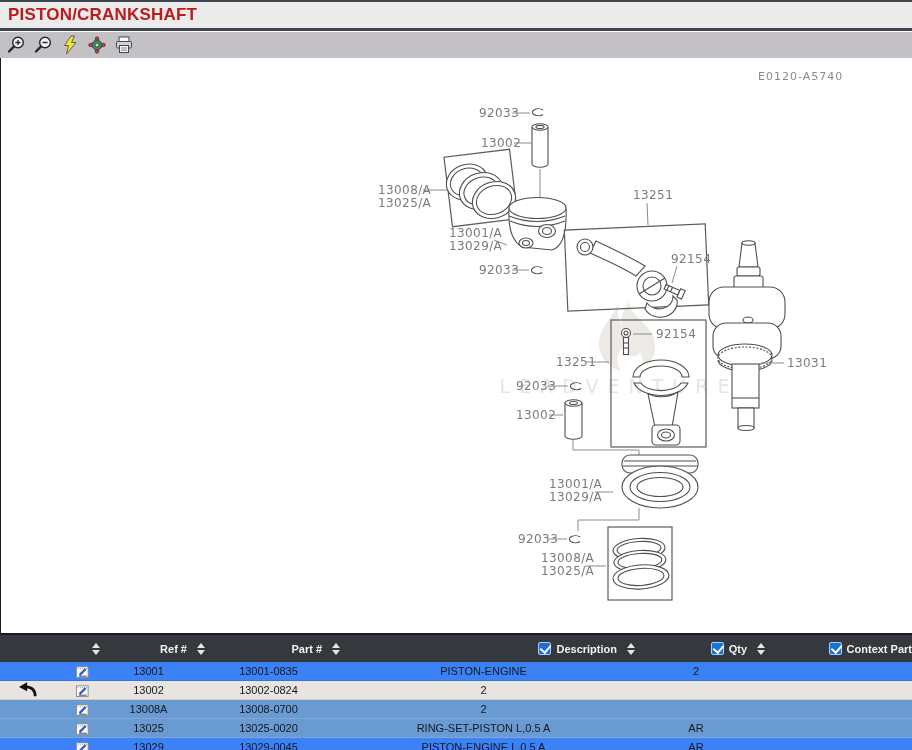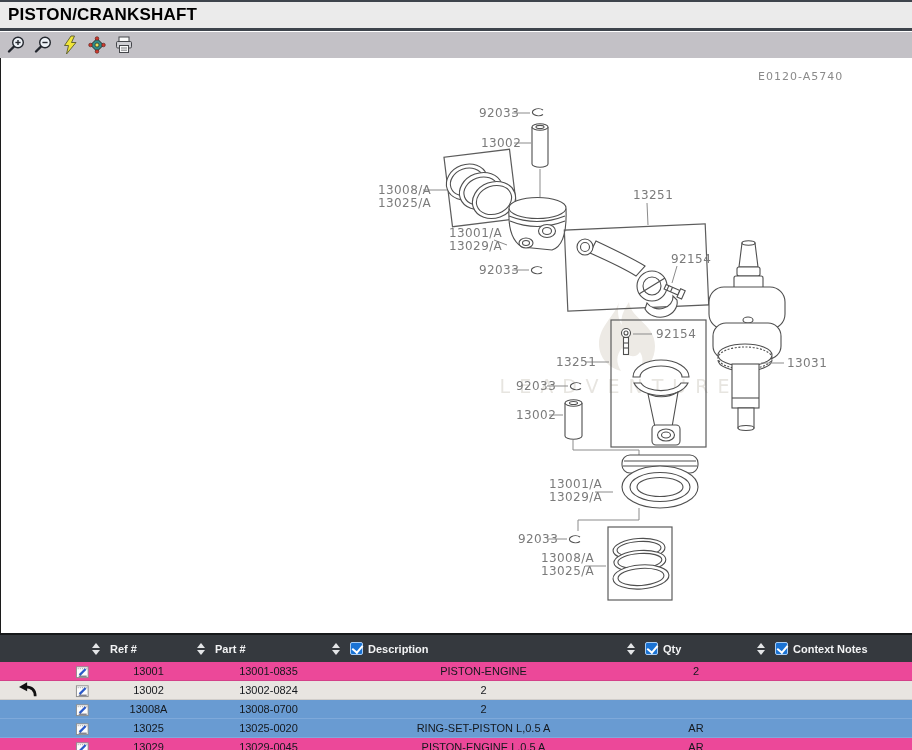--- a/index.html
+++ b/index.html
@@ -3,21 +3,21 @@
 <meta charset="utf-8">
 <style>
   html,body{margin:0;padding:0;background:#888;}
   *{box-sizing:border-box;}
   .app{position:relative;width:912px;height:750px;background:#fff;overflow:hidden;
        font-family:"Liberation Sans",sans-serif;}
 
   
   .titlebar{height:31px;background:#ebebeb;border-top:2px solid #3e444c;border-bottom:3px solid #3e444c;
             display:flex;align-items:center;}
-  .titlebar .title{font-size:17px;font-weight:bold;color:#000000;padding-left:8px;letter-spacing:.2px;}
+  .titlebar .title{font-size:17px;font-weight:bold;color:#b91c1c;padding-left:8px;letter-spacing:.2px;}
 
   
   .toolbar{height:27px;background:#c3c1c6;border-top:1px solid #fff;display:flex;align-items:center;
            padding-left:4px;gap:3px;}
   .tbtn{width:24px;height:24px;display:flex;align-items:center;justify-content:center;cursor:pointer;}
 
   
   .canvas{position:relative;height:575px;background:#fff;border-left:1px solid #1c1c1c;overflow:hidden;}
   .drawno{position:absolute;left:757px;top:12px;font-size:11px;color:#8a8a8a;letter-spacing:1px;
           font-family:"DejaVu Sans",sans-serif;}
@@ -27,31 +27,31 @@
   .pn{stroke:#4f4f4f;stroke-width:1.1;fill:none;}
   .box{stroke:#5c5c5c;stroke-width:1.2;fill:none;}
   .wmtext{fill:#d8d4cd;opacity:.6;font-family:"DejaVu Sans",sans-serif;font-size:19px;letter-spacing:9px;}
 
   
   .tbl{position:absolute;left:0;top:633px;width:912px;}
   .thead,.trow{display:grid;grid-template-columns:55px 55px 105px 135px 295px 130px 1fr;}
   .thead{height:29px;background:#35393e;border-top:2px solid #17191b;color:#f2f3f4;
          font-size:11px;font-weight:bold;}
   .hc{display:flex;align-items:center;overflow:hidden;}
-  .grp{flex:1;display:flex;align-items:center;justify-content:flex-start;gap:5px;white-space:nowrap;}
+  .grp{flex:1;display:flex;align-items:center;justify-content:flex-end;gap:5px;white-space:nowrap;}
   .sort{width:28px;display:flex;flex-direction:column;align-items:center;justify-content:center;cursor:pointer;}
   .tu{width:0;height:0;border-left:4px solid transparent;border-right:4px solid transparent;
       border-bottom:5px solid #e4e6e8;margin-bottom:2px;}
   .td{width:0;height:0;border-left:4px solid transparent;border-right:4px solid transparent;
       border-top:5px solid #e4e6e8;}
   .cb{width:13px;height:13px;background:#1a73d4;border:1px solid #a9cdf4;border-radius:2px;
       position:relative;flex:0 0 auto;cursor:pointer;}
   .cb::after{content:"";position:absolute;left:3px;top:0px;width:5px;height:8px;
       border-right:2px solid #fff;border-bottom:2px solid #fff;transform:rotate(40deg);}
-  .trow{height:19px;font-size:11px;color:#14181d;background:#ec4899;border-bottom:1px solid rgba(0,0,0,.10);cursor:pointer;}
+  .trow{height:19px;font-size:11px;color:#14181d;background:#3b82f6;border-bottom:1px solid rgba(0,0,0,.10);cursor:pointer;}
   .trow.alt{background:#e8e5e1;}
   .trow.sel{background:#699bd2;border-bottom:1px solid #7fa9da;}
   .c{display:flex;align-items:center;justify-content:center;padding-right:28px;white-space:nowrap;overflow:hidden;}
   .c0,.c1{display:flex;align-items:center;justify-content:center;padding:0;}
 </style>
 </head>
 <body>
 
 <div class="app">
 
@@ -309,21 +309,21 @@
           <span>Qty</span>
         </span>
         <span class="sort">
             <i class="tu"></i>
             <i class="td"></i>
           </span>
       </div>
       <div class="hc">
         <span class="grp">
           <span class="cb"></span>
-          <span>Context Notes</span>
+          <span>Context Part</span>
         </span>
       </div>
     </div>
 
     <div class="trow">
       <div class="c0"></div>
       <div class="c1">
           <svg width="15" height="15" viewBox="0 0 16 16">
         <rect x="1.5" y="3" width="12.5" height="11.5" fill="#fdfdfd" stroke="#8a8a8a"></rect>
         <line x1="1.5" y1="5" x2="14" y2="5" stroke="#999" stroke-dasharray="1 1"></line>

